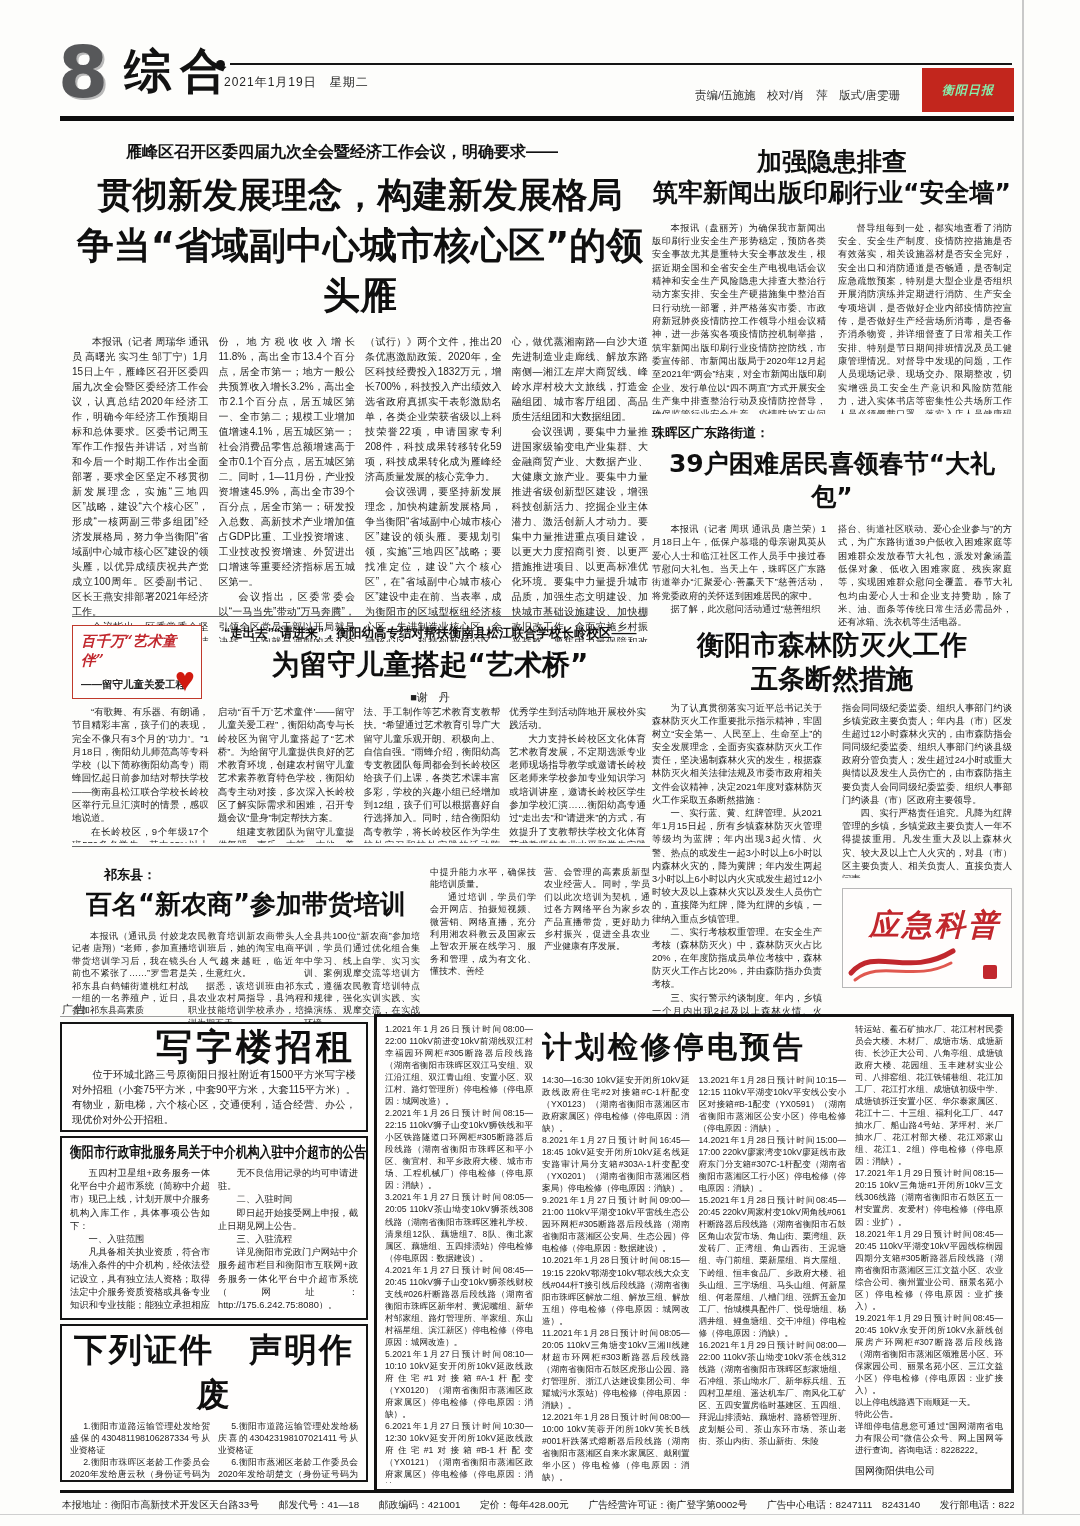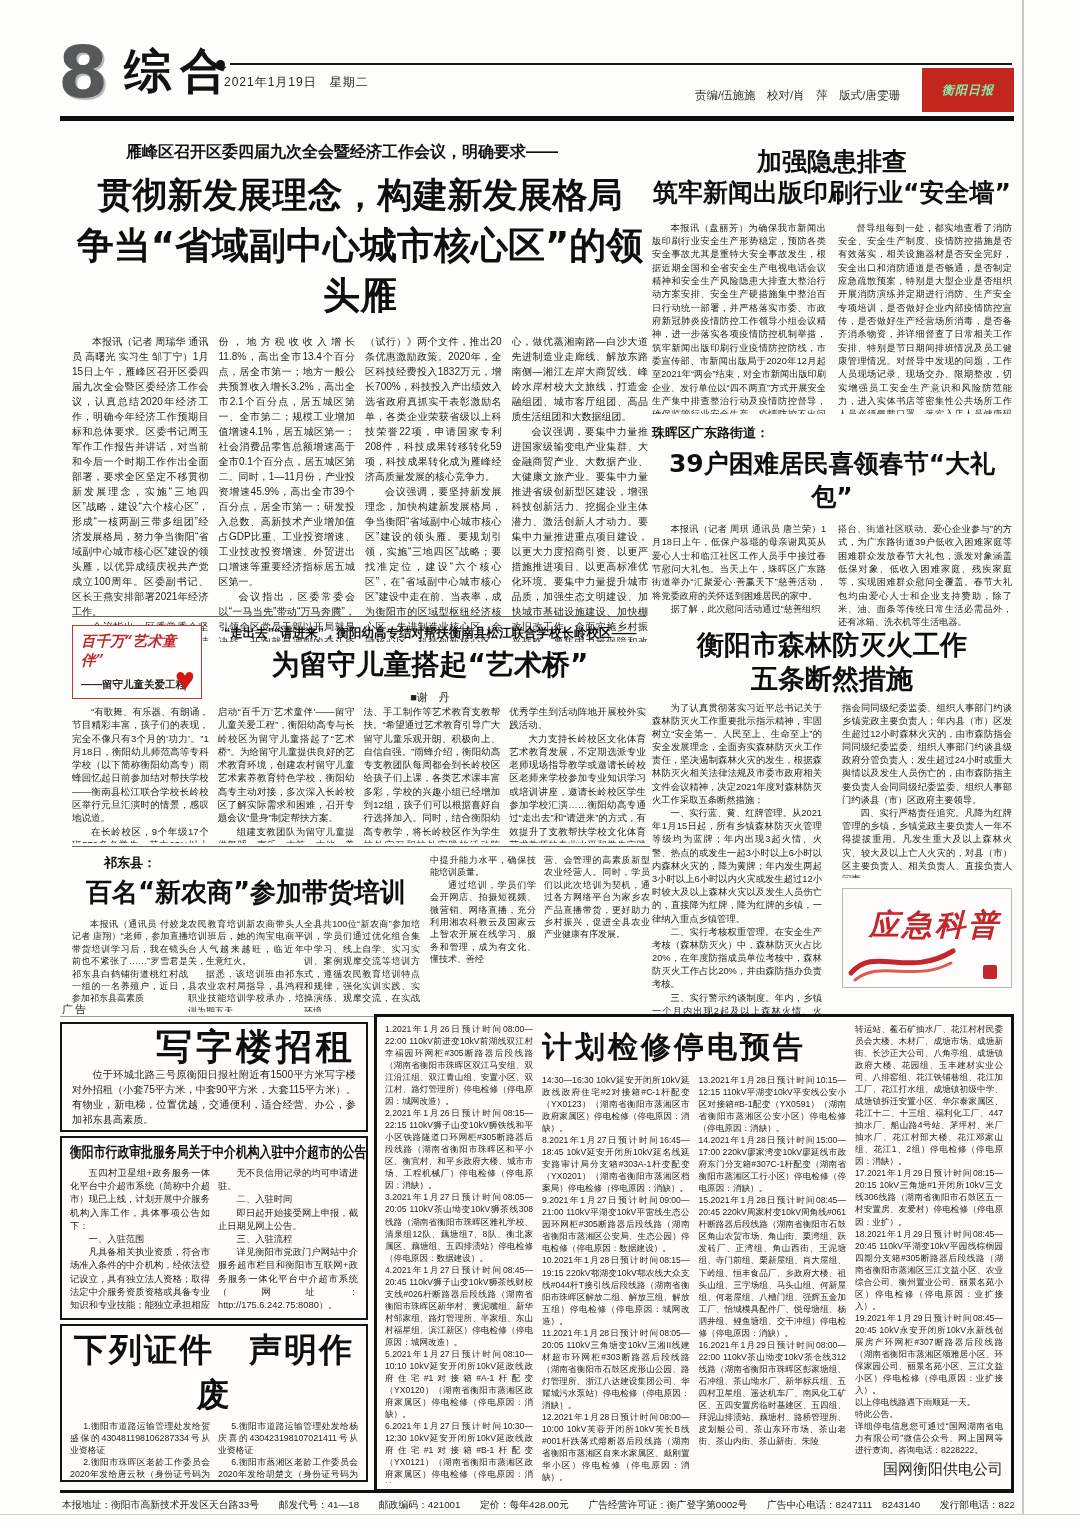--- a/index.html
+++ b/index.html
@@ -64,21 +64,21 @@
   .logo-l1 { color:#c1272d; font-weight:900; font-style:italic; font-size:14.5px; font-family:"DejaVu Serif","Liberation Serif",serif; }
   .logo-l2 { color:#222; font-size:10.5px; font-weight:700; margin-top:8px; }
   .logo-heart { position:absolute; right:6px; bottom:2px; color:#d11a0f; font-size:34px; line-height:1; }
   .art-titles { flex:1; }
   .art .kicker { font-size:12.5px; padding-left:10px; }
   .art h2 { text-align:center; font-weight:900; font-size:28px; margin-top:4px; }
   .art .byline { text-align:center; font-size:11px; margin-top:6px; color:#222; }
   .art .cols { margin-top:0; gap:9px; height:138px; font-size:9.5px; line-height:1.4; }
 
   
-  .training { left:72px; top:846px; width:578px; border-top:1px solid #666; padding-top:7px; display:flex; gap:10px; }
+  .training { left:72px; top:846px; width:578px; border-top:1px solid #666; padding-top:19px; display:flex; gap:10px; }
   .training .leftpart { width:348px; flex:none; }
   .training .kicker { font-size:13px; font-weight:700; padding-left:32px; }
   .training h2 { text-align:center; font-weight:900; font-size:26px; margin-top:3px; }
   .training .cols3 { display:flex; gap:0; margin-top:8px; height:94px; font-size:9px; line-height:1.38; }
   .training .rightpart { flex:1; display:flex; gap:8px; height:148px; font-size:9px; line-height:1.38; }
 
   
   .ads-label { left:62px; top:1002px; font-size:11px; color:#333; letter-spacing:2px; }
   .ads-rule { left:60px; top:1016px; width:954px; height:1px; background:#9a9a9a; }
   .adbox { border:2px solid #141414; background:#fffefd; overflow:hidden; }
@@ -95,21 +95,21 @@
   .invalid .col p { text-indent:1.5em; }
 
   
   .outage { left:374px; top:1014px; width:640px; height:478px; border:3px solid #111; background:#fffefd; padding:6px 8px; display:flex; gap:9px; overflow:hidden; }
   .outage p { text-indent:0 !important; }
   .outage .ocol { width:148px; flex:none; font-size:8.6px; line-height:1.4; text-align:justify; overflow:hidden; }
   .outage .middle { flex:1; display:flex; flex-direction:column; overflow:hidden; }
   .outage h3 { text-align:left; font-size:30px; font-weight:900; letter-spacing:3px; padding:4px 0 6px; }
   .outage .midcols { display:flex; gap:9px; flex:1; overflow:hidden; }
   .outage .midcols .col { font-size:8.6px; line-height:1.4; }
-  .outage .osign { text-align:right; font-size:15px; margin-top:2px; }
+  .outage .osign { font-size:10px; margin-top:8px; }
 
   
   .footrule { left:60px; top:1490px; width:954px; height:3px; background:#111; }
   .footer { left:62px; top:1499px; width:952px; font-size:9.8px; color:#222; white-space:nowrap; overflow:hidden; }
 
   
   .edge-right { left:1022px; top:0; width:2px; height:1514px; background:#c9c9c9; }
   .edge-bottom { left:0px; top:1514px; width:1080px; height:1px; background:#cfcfcf; }
 </style>
 </head>
@@ -262,21 +262,21 @@
           <p>营、会管理的高素质新型农业经营人。同时，学员们以此次培训为契机，通过各方网络平台为家乡农产品直播带货，更好助力乡村振兴，促进全县农业产业健康有序发展。</p>
         </div>
     </div>
   </section>
 
   <div class="abs ads-label">广告</div>
   <div class="abs ads-rule"></div>
 
   <section class="abs adbox office">
     <h3>写字楼招租</h3>
-    <div class="obody">位于环城北路三号原衡阳日报社附近有1500平方米写字楼对外招租（小套75平方米，中套90平方米，大套115平方米）。有物业，新电梯，位置优越，交通便利，适合经营、办公，参加祁东县高素质。</div>
+    <div class="obody">位于环城北路三号原衡阳日报社附近有1500平方米写字楼对外招租（小套75平方米，中套90平方米，大套115平方米）。有物业，新电梯，六个核心区，交通便利，适合经营、办公，现优价对外公开招租。</div>
     <div class="contact">联系人：王先生　电话：15173453695</div>
   </section>
 
   <section class="abs adbox agency">
     <h3>衡阳市行政审批服务局关于中介机构入驻中介超市的公告</h3>
     <div class="cols">
       <div class="col">
           <p>五四村卫星组+政务服务一体化平台中介超市系统（简称中介超市）现已上线，计划开展中介服务机构入库工作，具体事项公告如下：</p>
           <p>一、入驻范围</p>
           <p>凡具备相关执业资质，符合市场准入条件的中介机构，经依法登记设立，具有独立法人资格；取得法定中介服务资质资格或具备专业知识和专业技能；能独立承担相应的法律责任；近2年内</p>

